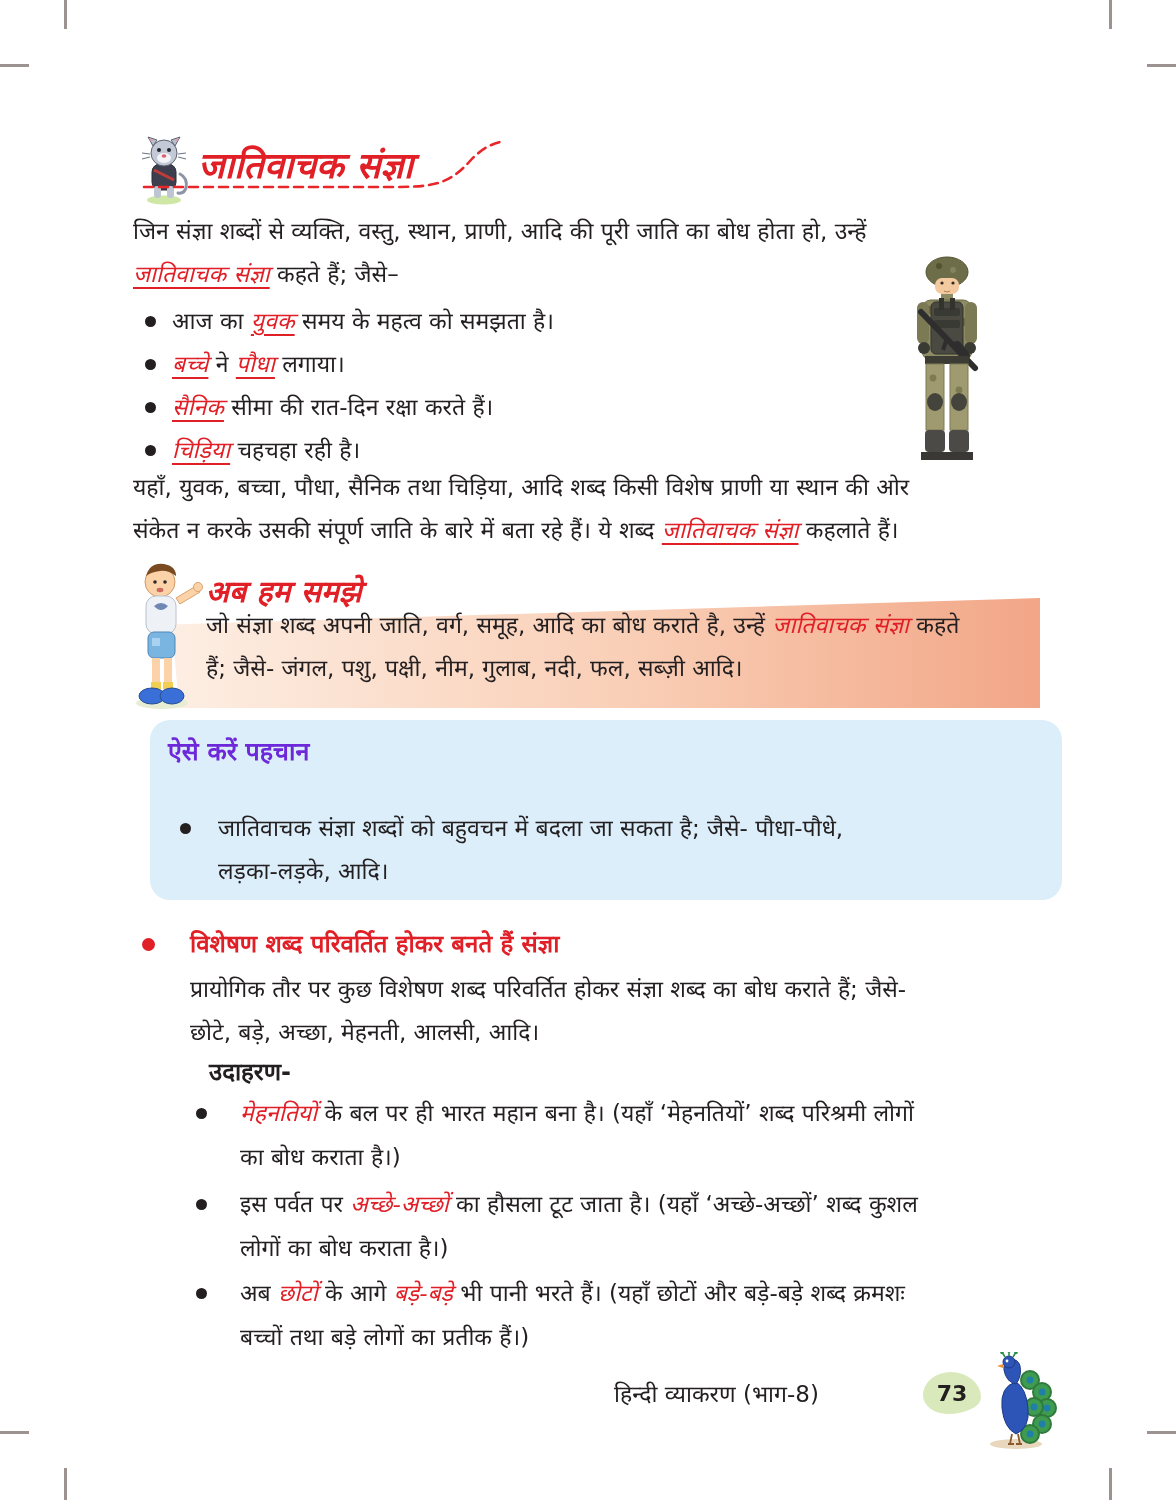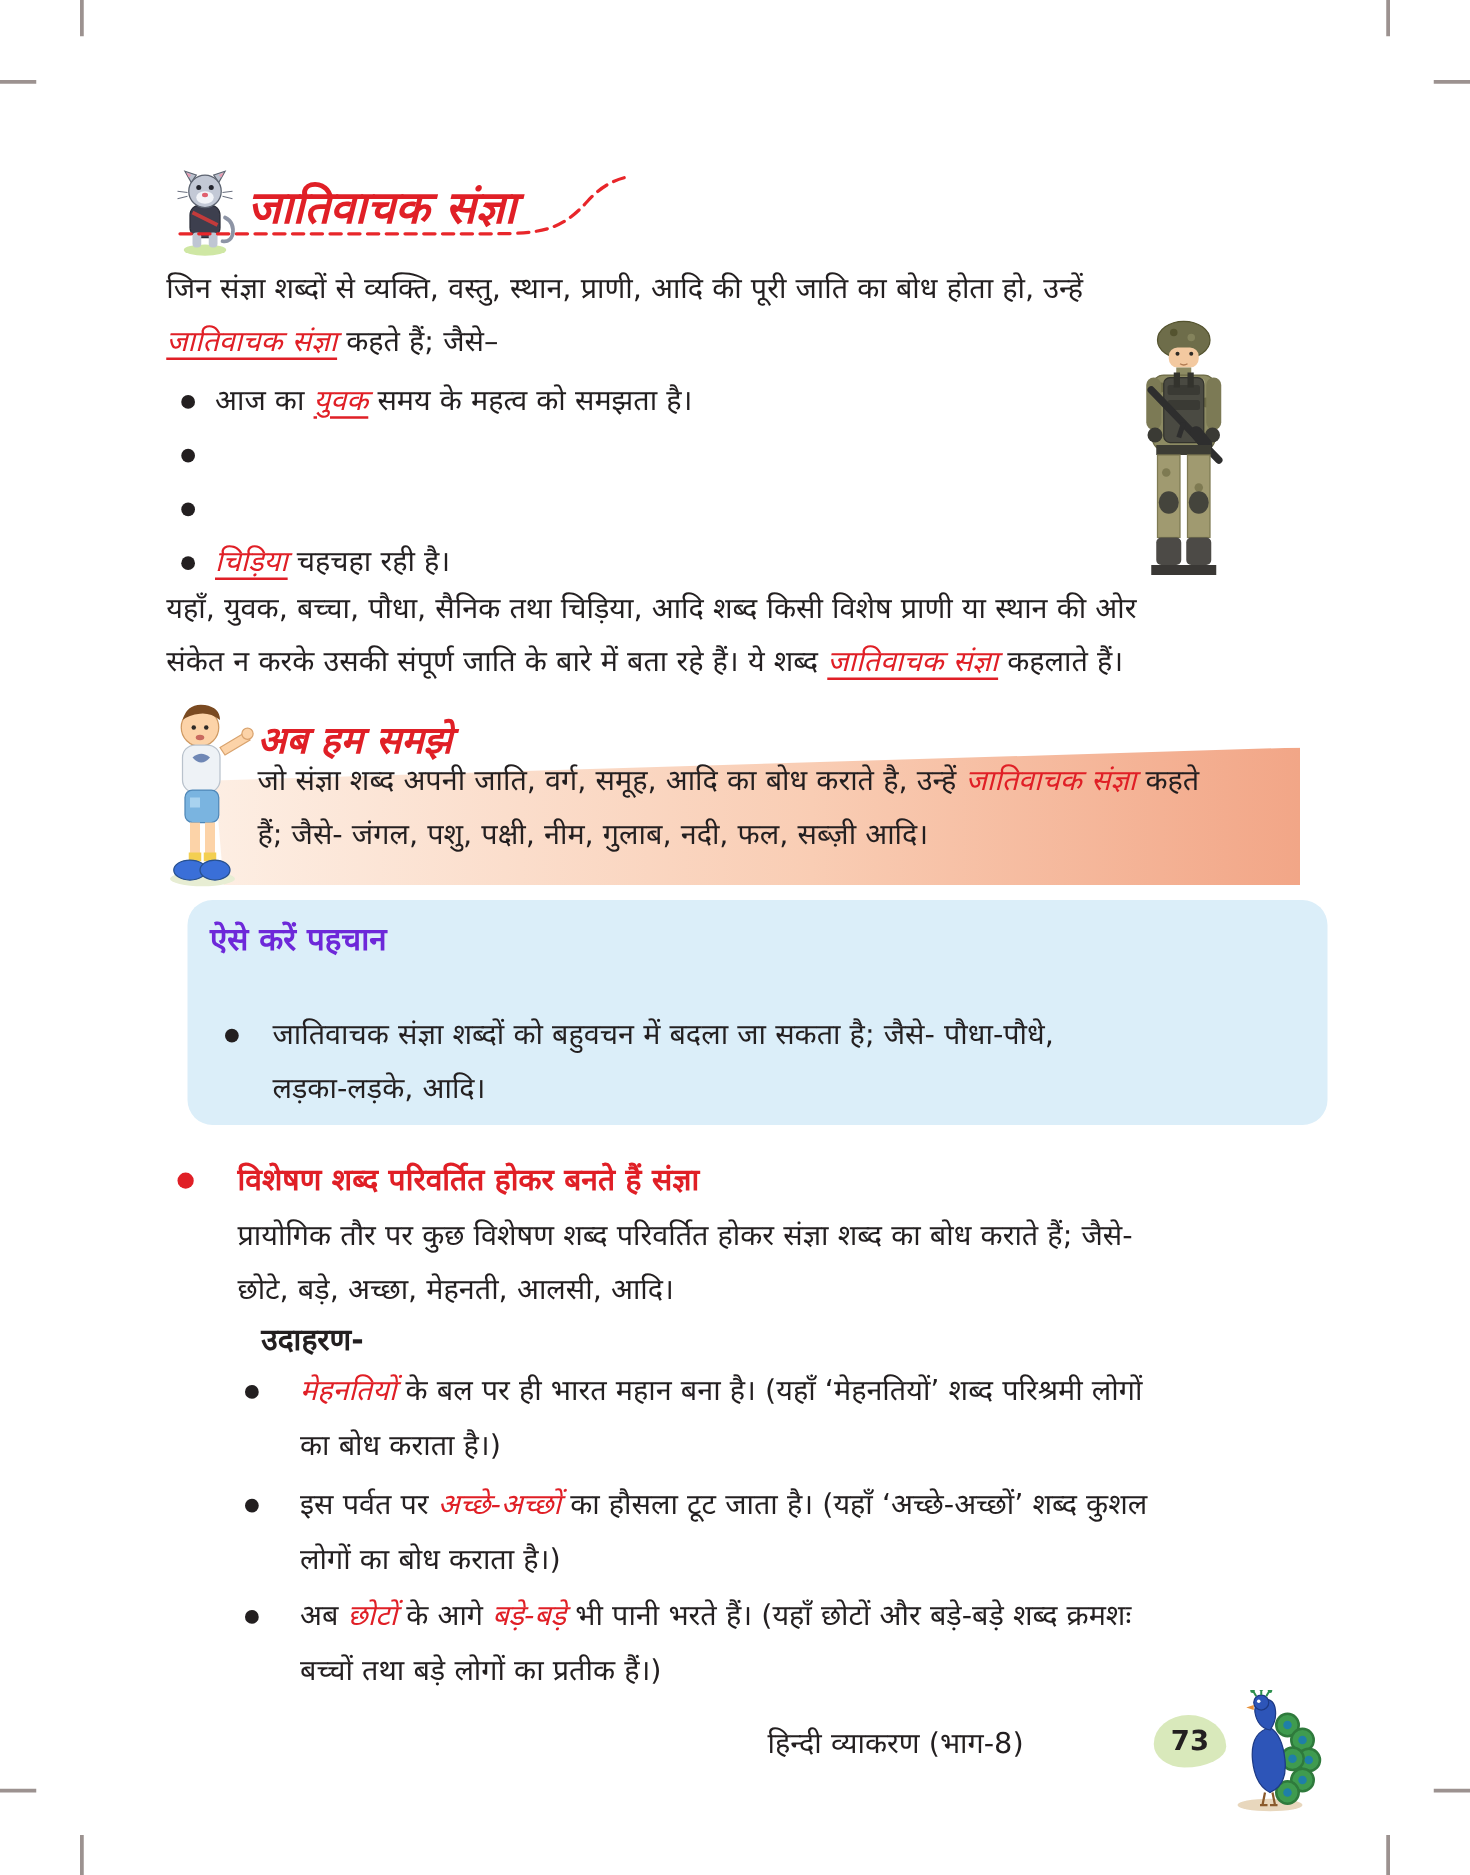--- a/index.html
+++ b/index.html
@@ -69,21 +69,23 @@
       <path d="M4 49 H255 C296 49 310 45 330 23 C338 14 348 7 360 4" fill="none" stroke="#e8262a" stroke-width="2.6" stroke-dasharray="9 6" stroke-linecap="round"></path>
     </svg>
   </div>
 
   <div class="line" style="left:133px;top:210px;"><span>जिन संज्ञा शब्दों से व्यक्ति, वस्तु, स्थान, प्राणी, आदि की पूरी जाति का बोध होता हो, उन्हें</span></div>
   <div class="line" style="left:133px;top:253px;"><span class="ru">जातिवाचक संज्ञा</span><span> कहते हैं; जैसे–</span></div>
 
   <div class="dot" style="left:145px;top:316px;"></div>
   <div class="line" style="left:172px;top:300px;"><span>आज का </span><span class="ru">युवक</span><span> समय के महत्व को समझता है।</span></div>
   <div class="dot" style="left:145px;top:359px;"></div>
+  <div class="line" style="left:172px;top:343px;"><span class="ru">बच्चे</span><span> ने </span><span class="ru">पौधा</span><span> लगाया।</span></div>
   <div class="dot" style="left:145px;top:402px;"></div>
+  <div class="line" style="left:172px;top:386px;"><span class="ru">सैनिक</span><span> सीमा की रात-दिन रक्षा करते हैं।</span></div>
   <div class="dot" style="left:145px;top:445px;"></div>
   <div class="line" style="left:172px;top:429px;"><span class="ru">चिड़िया</span><span> चहचहा रही है।</span></div>
 
   <div style="position:absolute;left:895px;top:250px;width:105px;height:215px;">
     <svg width="105" height="215" viewBox="0 0 105 215">
       <ellipse cx="52" cy="22" rx="21" ry="15" fill="#6e6d4a" stroke="#54532f"></ellipse>
       <circle cx="44" cy="16" r="3" fill="#54532f"></circle>
         <circle cx="58" cy="20" r="3" fill="#84835c"></circle>
       <rect x="40" y="28" width="24" height="16" rx="7" fill="#f3c9a0"></rect>
       <circle cx="47" cy="33" r="1.6" fill="#2e2a26"></circle>

